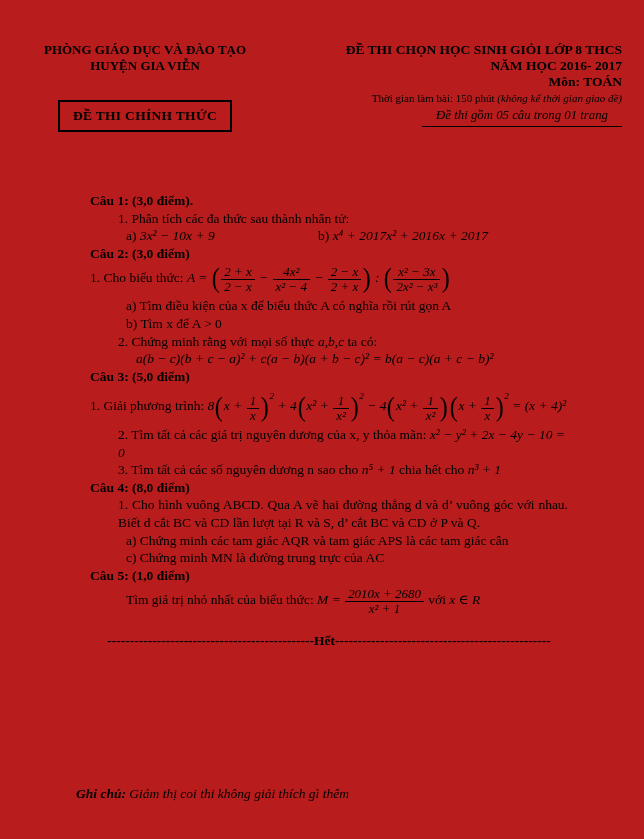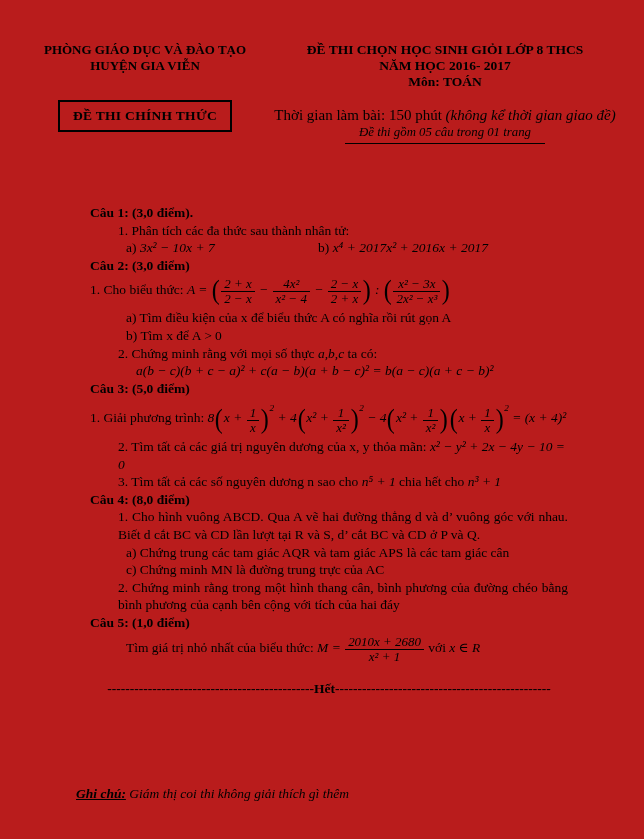--- a/index.html
+++ b/index.html
@@ -2,33 +2,33 @@
 <html><head>
 <meta charset="utf-8">
 <style>
   html,body{margin:0;padding:0;background:#888;}
   .page{
     width:644px;height:839px;margin:0 auto;background:#b91c1c;color:#000;
     font-family:"Liberation Serif","DejaVu Serif",serif;
     position:relative;overflow:hidden;
   }
   .it{font-style:italic;}
-  .boldit{font-weight:bold;font-style:italic;text-decoration:underline;}
+  .boldit{font-weight:bold;font-style:italic;}
 
   
   .header{display:flex;padding:42px 22px 0 28px;}
   .h-left{width:234px;text-align:center;flex:none;}
   .h-left .a1,.h-left .a2{font-weight:bold;font-size:13px;line-height:16px;}
   .official-box{
     display:inline-block;border:2px solid #000;padding:6px 13px;
     margin-top:26px;font-weight:bold;font-size:13.5px;letter-spacing:.3px;
   }
-  .h-right{flex:1;text-align:center;padding-left:6px;}
+  .h-right{flex:1;text-align:right;padding-left:6px;}
   .h-right .t1,.h-right .t2,.h-right .t3{font-weight:bold;font-size:13.5px;line-height:16px;}
-  .h-right .t4{font-size:15px;line-height:16px;margin-top:17px;}
+  .h-right .t4{font-size:11px;line-height:16px;margin-top:0;}
   .h-right .t5{font-size:12.8px;line-height:16px;margin-top:1px;}
   .underlined{display:inline-block;border-bottom:1.5px solid #000;padding:0 14px 3px 14px;}
 
   
   .body{margin-top:60px;padding:0 76px 0 90px;font-size:13.5px;line-height:17.6px;}
   .q-heading{font-weight:bold;}
   .item{margin-left:28px;}
   .sub{margin-left:36px;}
   .hang{padding-left:17px;text-indent:-17px;}
   .just{text-align:justify;}
@@ -81,21 +81,21 @@
       <div class="t5"><span class="it underlined">Đề thi gồm 05 câu trong 01 trang</span></div>
     </div>
   </div>
 
   <div class="body">
 
     <div class="q">
       <div class="q-heading">Câu 1: (3,0 điểm).</div>
       <div class="item">1. Phân tích các đa thức sau thành nhân tử:</div>
       <div class="twocol">
-        <span class="cola"><span class="mt">a) </span><span class="mi">3x² − 10x + 7</span></span>
+        <span class="cola"><span class="mt">a) </span><span class="mi">3x² − 10x + 9</span></span>
         <span class="colb"><span class="mt">b) </span><span class="mi">x⁴ + 2017x² + 2016x + 2017</span></span>
       </div>
     </div>
 
     <div class="q">
       <div class="q-heading">Câu 2: (3,0 điểm)</div>
       <div class="item mathline tall"><span class="mt">1. Cho biểu thức: </span><span class="mi">A = </span><span class="bp">(</span><span class="frac"><span class="num">2 + x</span><span class="den">2 − x</span></span><span class="mi"> − </span><span class="frac"><span class="num">4x²</span><span class="den">x² − 4</span></span><span class="mi"> − </span><span class="frac"><span class="num">2 − x</span><span class="den">2 + x</span></span><span class="bp">)</span><span class="mi"> : </span><span class="bp">(</span><span class="frac"><span class="num">x² − 3x</span><span class="den">2x² − x³</span></span><span class="bp">)</span></div>
       <div class="sub">a) Tìm điều kiện của x để biểu thức A có nghĩa rồi rút gọn A</div>
       <div class="sub">b) Tìm x để A &gt; 0</div>
       <div class="item"><span class="mt">2. Chứng minh rằng với mọi số thực </span><span class="mi">a,b,c</span><span class="mt"> ta có:</span></div>
@@ -105,23 +105,22 @@
     <div class="q">
       <div class="q-heading">Câu 3: (5,0 điểm)</div>
       <div class="item mathline tall"><span class="mt">1. Giải phương trình: </span><span class="mi">8</span><span class="bp">(</span><span class="mi">x + </span><span class="frac"><span class="num">1</span><span class="den">x</span></span><span class="bp">)</span><span class="bexp">2</span><span class="mi"> + 4</span><span class="bp">(</span><span class="mi">x² + </span><span class="frac"><span class="num">1</span><span class="den">x²</span></span><span class="bp">)</span><span class="bexp">2</span><span class="mi"> − 4</span><span class="bp">(</span><span class="mi">x² + </span><span class="frac"><span class="num">1</span><span class="den">x²</span></span><span class="bp">)</span><span class="bp">(</span><span class="mi">x + </span><span class="frac"><span class="num">1</span><span class="den">x</span></span><span class="bp">)</span><span class="bexp">2</span><span class="mi"> = (x + 4)²</span></div>
       <div class="item"><span class="mt">2. Tìm tất cả các giá trị nguyên dương của x, y thỏa mãn: </span><span class="mi">x² − y² + 2x − 4y − 10 = 0</span></div>
       <div class="item"><span class="mt">3. Tìm tất cả các số nguyên dương n sao cho </span><span class="mi">n⁵ + 1</span><span class="mt"> chia hết cho </span><span class="mi">n³ + 1</span></div>
     </div>
 
     <div class="q">
       <div class="q-heading">Câu 4: (8,0 điểm)</div>
       <div class="item just">1. Cho hình vuông ABCD. Qua A vẽ hai đường thẳng d và d’ vuông góc với nhau. Biết d cắt BC và CD lần lượt tại R và S, d’ cắt BC và CD ở P và Q.</div>
-      <div class="sub">a) Chứng trung các tam giác AQR và tam giác APS là các tam giác cân</div>
+      <div class="sub">a) Chứng minh các tam giác AQR và tam giác APS là các tam giác cân</div>
       <div class="sub">c) Chứng minh MN là đường trung trực của AC</div>
-      <div class="item just">2. Chứng minh rằng trong một hình thang cân, bình phương của đường chéo bằng bình phương của cạnh bên cộng với tích của hai đáy</div>
     </div>
 
     <div class="q">
       <div class="q-heading">Câu 5: (1,0 điểm)</div>
       <div class="item mathline tall" style="margin-left:36px;"><span class="mt">Tìm giá trị nhỏ nhất của biểu thức: </span><span class="mi">M = </span><span class="frac"><span class="num">2010x + 2680</span><span class="den">x² + 1</span></span><span class="mt"> với </span><span class="mi">x ∈ R</span></div>
     </div>
 
     <div class="divider">----------------------------------------------Hết------------------------------------------------</div>
   </div>
 

